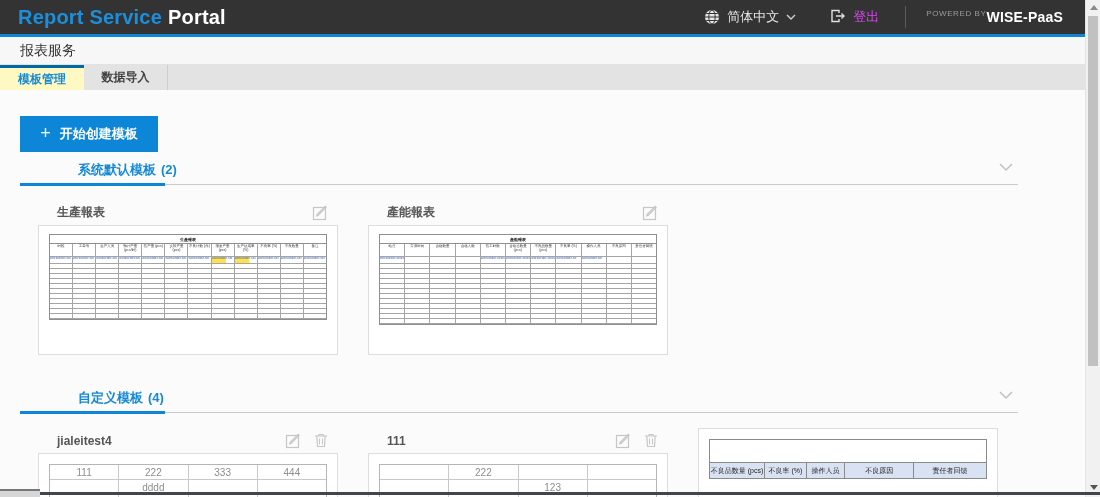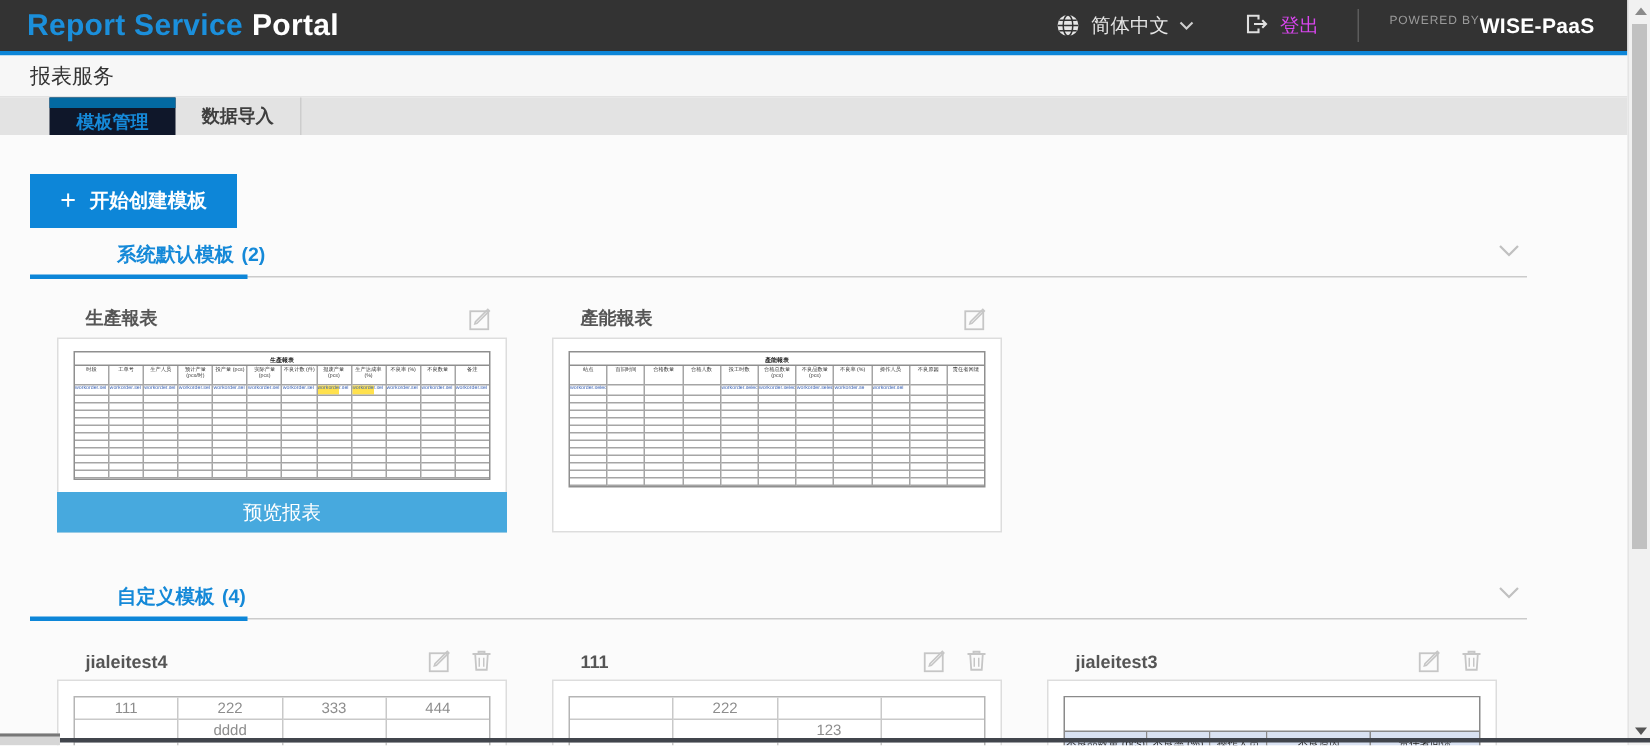--- a/index.html
+++ b/index.html
@@ -22,21 +22,21 @@
   .powered .p1{font-size:8px;color:#9b9b9b;letter-spacing:.6px;}
   .powered .p2{font-size:14px;font-weight:bold;color:#ffffff;letter-spacing:.2px;}
   .bluebar{width:1085px;height:3px;background:#0d86d8;}
 
   
   .subheader{width:1085px;height:28px;background:#f7f7f7;border-bottom:1px solid #e2e2e2;
              display:flex;align-items:center;padding-left:20px;font-size:14px;font-weight:normal;color:#333;}
   .tabbar{width:1085px;height:25px;background:#e3e3e3;display:flex;}
   .tab{width:84px;height:25px;display:flex;align-items:center;justify-content:center;
        font-size:12px;font-weight:bold;cursor:pointer;}
-  .tab.active{background:#0f172a;border-top:7px solid #0369a1;color:#1589d8;margin-left:33px;}
+  .tab.active{background:#fef9c3;border-top:3px solid #0369a1;color:#1589d8;}
   .tab.inactive{color:#3f3f3f;border-right:1px solid #cdcdcd;}
 
   
   .main{width:1085px;background:#fbfbfb;}
   .create-btn{margin:26px 0 0 20px;width:138px;height:36px;background:#0d86d8;color:#fff;
               border:none;font-size:13px;font-weight:bold;display:flex;align-items:center;
               justify-content:center;cursor:pointer;}
   .create-btn .plus{font-size:18px;font-weight:300;margin-right:9px;position:relative;top:-1px;}
 
   .section-head{position:relative;margin-top:9px;padding-left:78px;height:17px;display:flex;align-items:center;}
@@ -366,23 +366,20 @@
                 <div class="mt-cell"></div>
                 <div class="mt-cell"></div>
                 <div class="mt-cell"></div>
                 <div class="mt-cell"></div>
                 <div class="mt-cell"></div>
                 <div class="mt-cell"></div>
                 <div class="mt-cell"></div>
                 <div class="mt-cell"></div>
               </div>
             </div>
-          <button class="preview-btn">
-            <span>预览报表</span>
-          </button>
         </div>
       </div>
 
       <div class="card-unit">
         <div class="card-label">
           <span class="cname">產能報表</span>
           <span class="card-icons">
             <svg width="17" height="17" viewBox="0 0 17 17">
               <rect x="1.5" y="3.5" width="12" height="12" fill="none" stroke="#c6c6c6" stroke-width="1.2"></rect>
               <path d="M6 11.5L14.2 3.3l-1-1L5 10.5l-.4 1.4z" fill="none" stroke="#c6c6c6" stroke-width="1.1"></path>
@@ -664,33 +661,20 @@
                 <div class="g-cell"></div>
                 <div class="g-cell"></div>
                 <div class="g-cell"></div>
                 <div class="g-cell"></div>
               </div>
             </div>
         </div>
       </div>
 
       <div class="card-unit">
-        <div class="card-label">
-          <span class="cname">jialeitest3</span>
-          <span class="card-icons">
-            <svg width="17" height="17" viewBox="0 0 17 17">
-              <rect x="1.5" y="3.5" width="12" height="12" fill="none" stroke="#c6c6c6" stroke-width="1.2"></rect>
-              <path d="M6 11.5L14.2 3.3l-1-1L5 10.5l-.4 1.4z" fill="none" stroke="#c6c6c6" stroke-width="1.1"></path>
-            </svg>
-            <svg width="16" height="17" viewBox="0 0 16 17">
-              <path d="M2 4h12M6 4V2.5h4V4M3.8 4l.7 10.5h7l.7-10.5" fill="none" stroke="#c6c6c6" stroke-width="1.2"></path>
-              <path d="M6.5 6.5v6M9.5 6.5v6" fill="none" stroke="#c6c6c6" stroke-width="1"></path>
-            </svg>
-          </span>
-        </div>
         <div class="card-box cust">
           <div class="defect-table">
               <div class="d-top"></div>
               <div class="d-row">
                 <div class="d-cell" style="width: 20%;">不良品数量 (pcs)</div>
                 <div class="d-cell" style="width: 15%;">不良率 (%)</div>
                 <div class="d-cell" style="width: 14%;">操作人员</div>
                 <div class="d-cell" style="width: 25%;">不良原因</div>
                 <div class="d-cell" style="width: 26%;">责任者回馈</div>
               </div>

